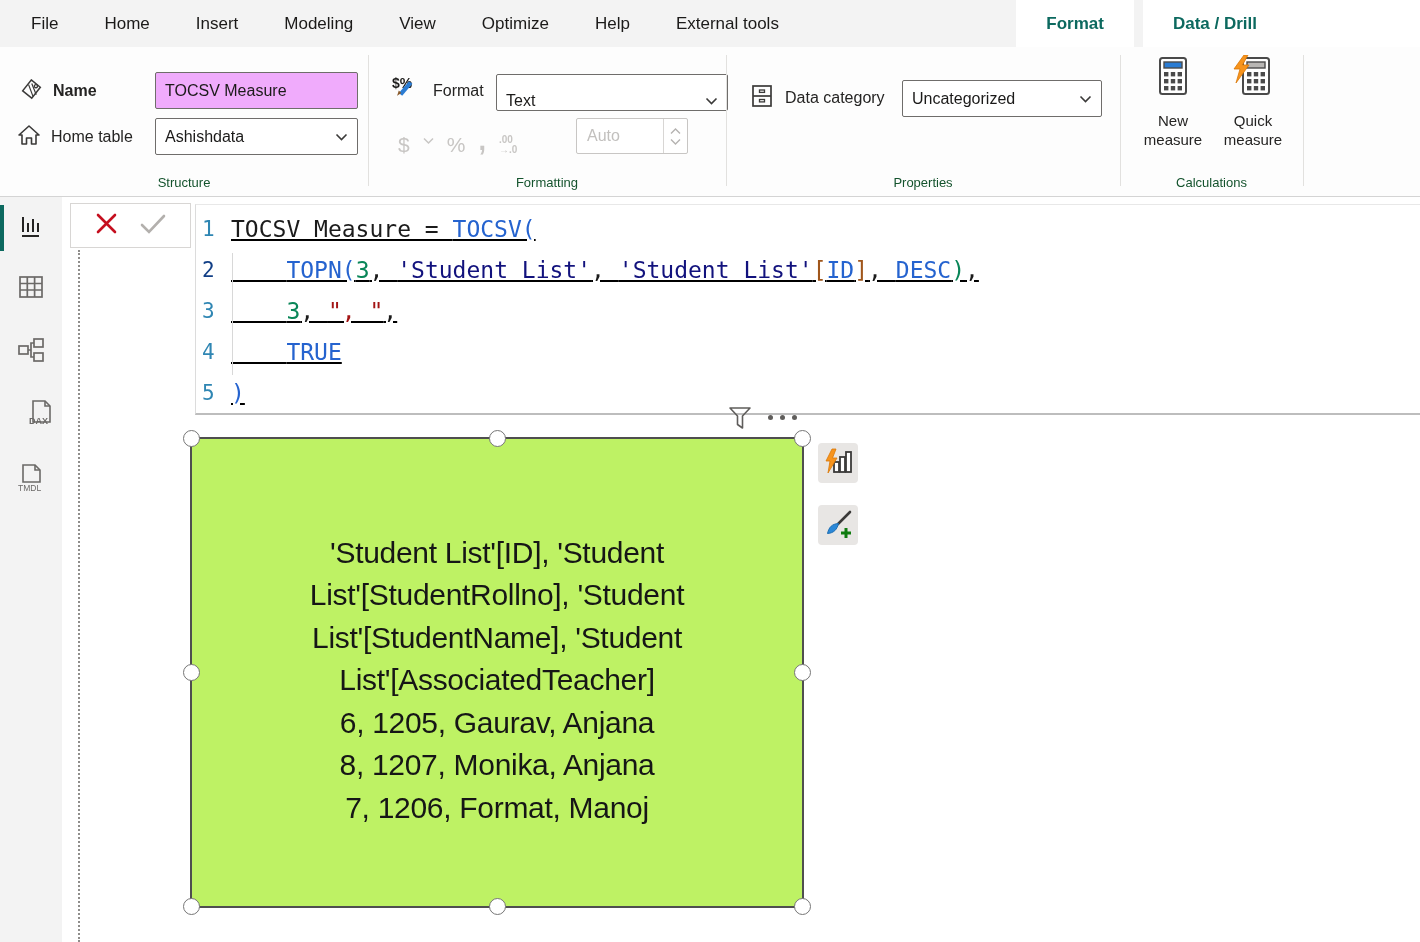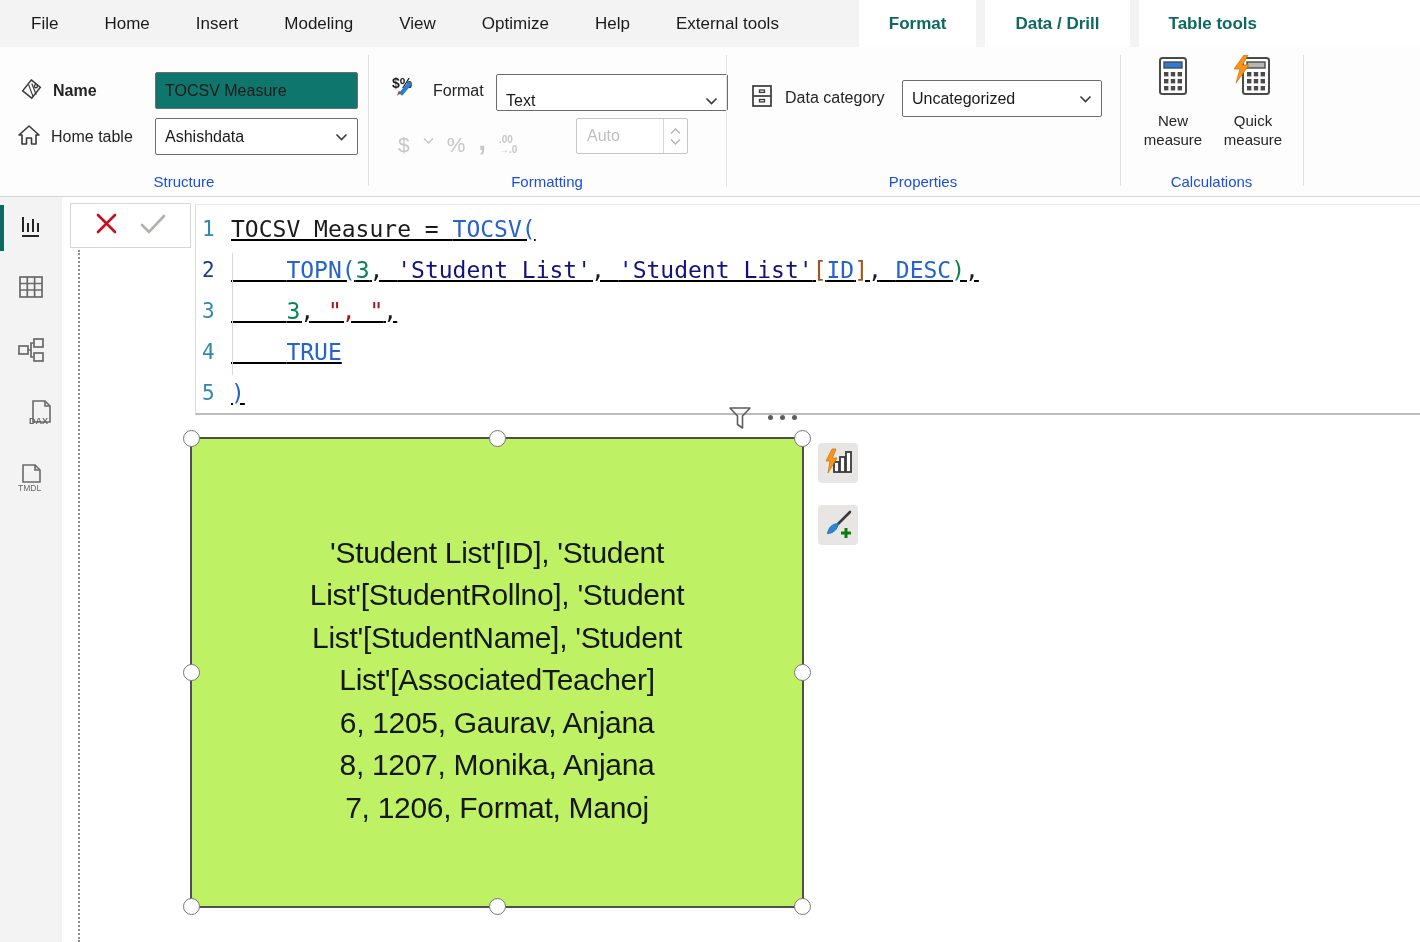--- a/index.html
+++ b/index.html
@@ -18,24 +18,24 @@
   
   .ribbon { position:absolute; top:47px; left:0; width:1420px; height:150px;
     background:#fdfdfd; border-bottom:1px solid #d4d4d4; }
   .rgroup { position:absolute; top:0; height:100%; }
   #g-structure { left:0; width:368px; }
   #g-formatting { left:368px; width:358px; }
   #g-properties { left:726px; width:394px; }
   #g-calculations { left:1120px; width:183px; }
   .vsep { position:absolute; top:8px; bottom:10px; width:1px; background:#e2e1df; }
   .glabel { position:absolute; bottom:6px; left:0; right:0; text-align:center;
-    font-size:15px; color:#1d4ed8; }
+    font-size:13px; color:#14532d; }
   .rrow { position:absolute; display:flex; align-items:center; }
   .rlabel { font-size:16px; color:#252423; margin-left:9px; white-space:nowrap; }
-  .tbox { position:absolute; height:37px; background:#0f766e; border:1px solid #6f6d6b;
+  .tbox { position:absolute; height:37px; background:#f0abfc; border:1px solid #6f6d6b;
     border-radius:2px; font-size:16px; color:#1b1a19;
     font-family:"Liberation Sans",sans-serif; padding:0 9px; }
   .selbox { position:absolute; height:37px; background:#fff; border:1px solid #6f6d6b;
     border-radius:2px; font-size:16px; color:#1b1a19; display:flex;
     align-items:center; padding:0 9px; cursor:default; }
   .selbox .selval { flex:1; white-space:nowrap; overflow:hidden; }
   .dis-row { display:flex; align-items:flex-end; gap:13px; color:#c8c6c4; }
   .dis-ic { font-size:21px; line-height:1; color:#c8c6c4; }
   .dis-ic.comma { font-size:27px; font-weight:bold; }
   .dis-dec { display:flex; flex-direction:column; font-size:10px; line-height:10px;
@@ -114,21 +114,20 @@
       <span class="menu-item">Insert</span>
       <span class="menu-item">Modeling</span>
       <span class="menu-item">View</span>
       <span class="menu-item">Optimize</span>
       <span class="menu-item">Help</span>
       <span class="menu-item">External tools</span>
     </nav>
   <nav class="menu-right">
       <span class="ctx-tab">Format</span>
       <span class="ctx-tab">Data / Drill</span>
-      <span class="ctx-tab">Table tools</span>
     </nav>
 </header>
 
 <section class="ribbon">
 
   <div class="rgroup" id="g-structure">
     <div class="rrow" style="left:18px; top:25px; height:37px;font-weight:bold;">
       <span>
         <svg width="26" height="26" viewBox="0 0 26 26">
             <g transform="rotate(8 13 13)">

